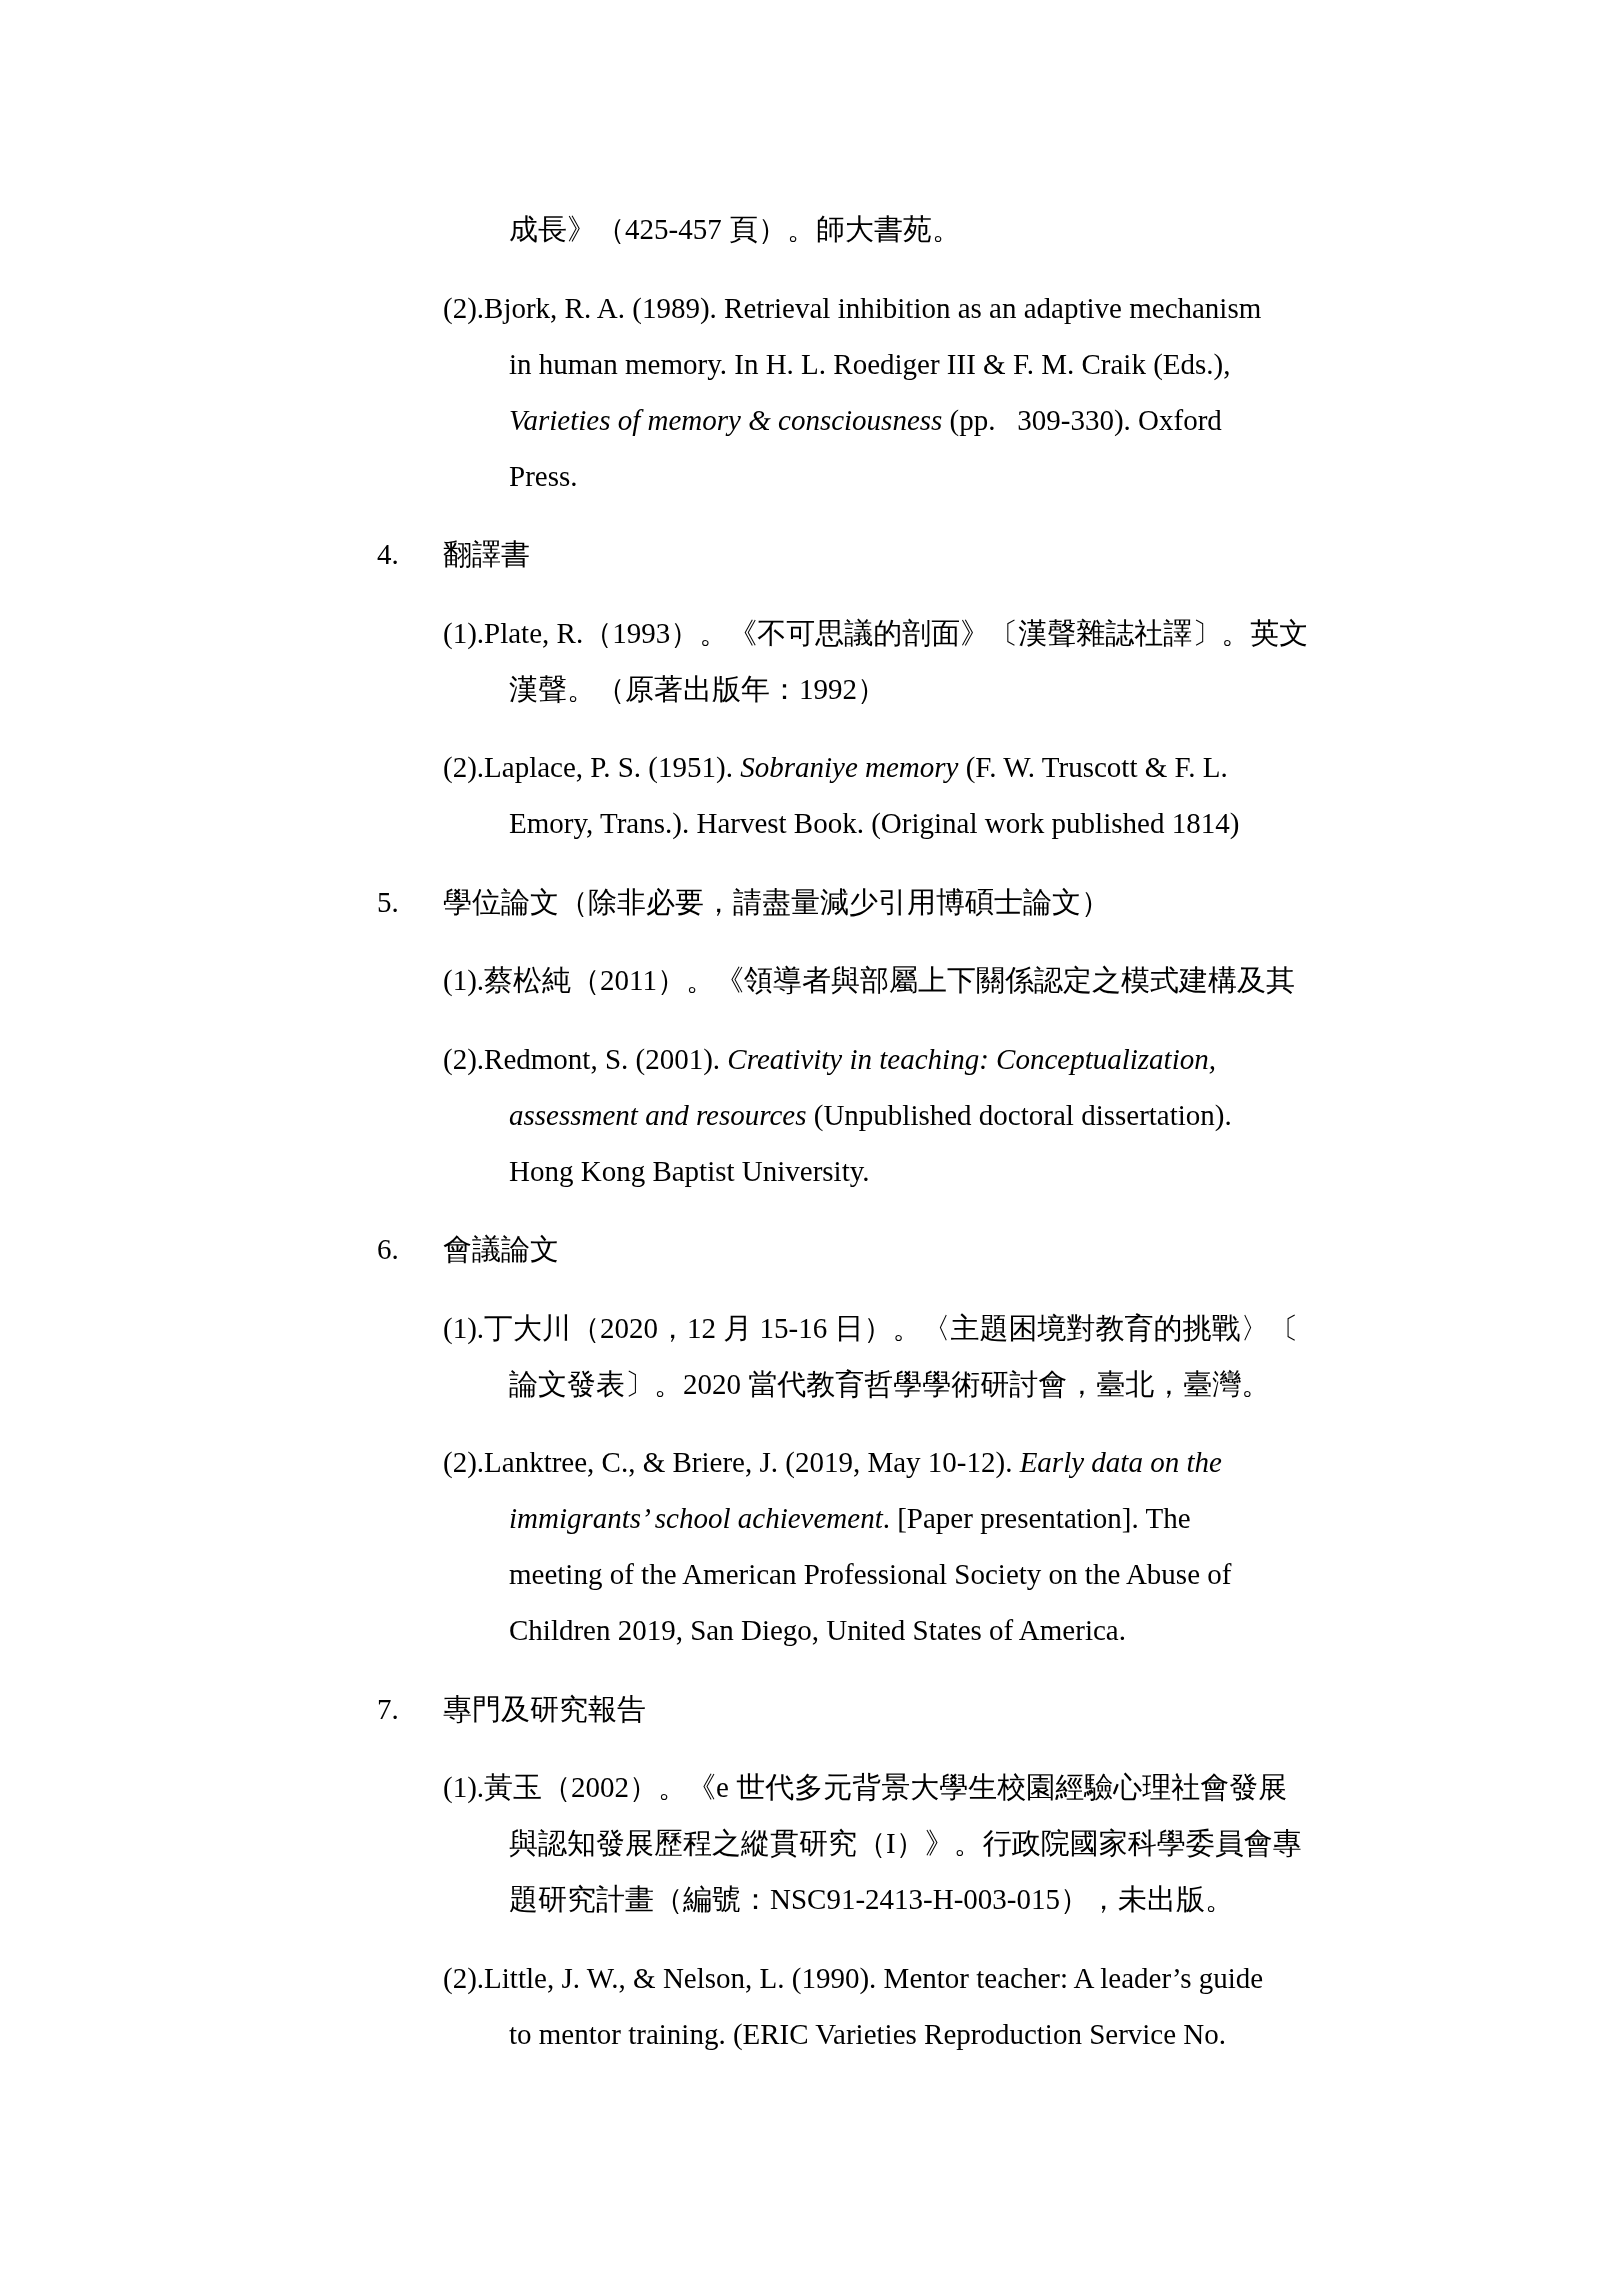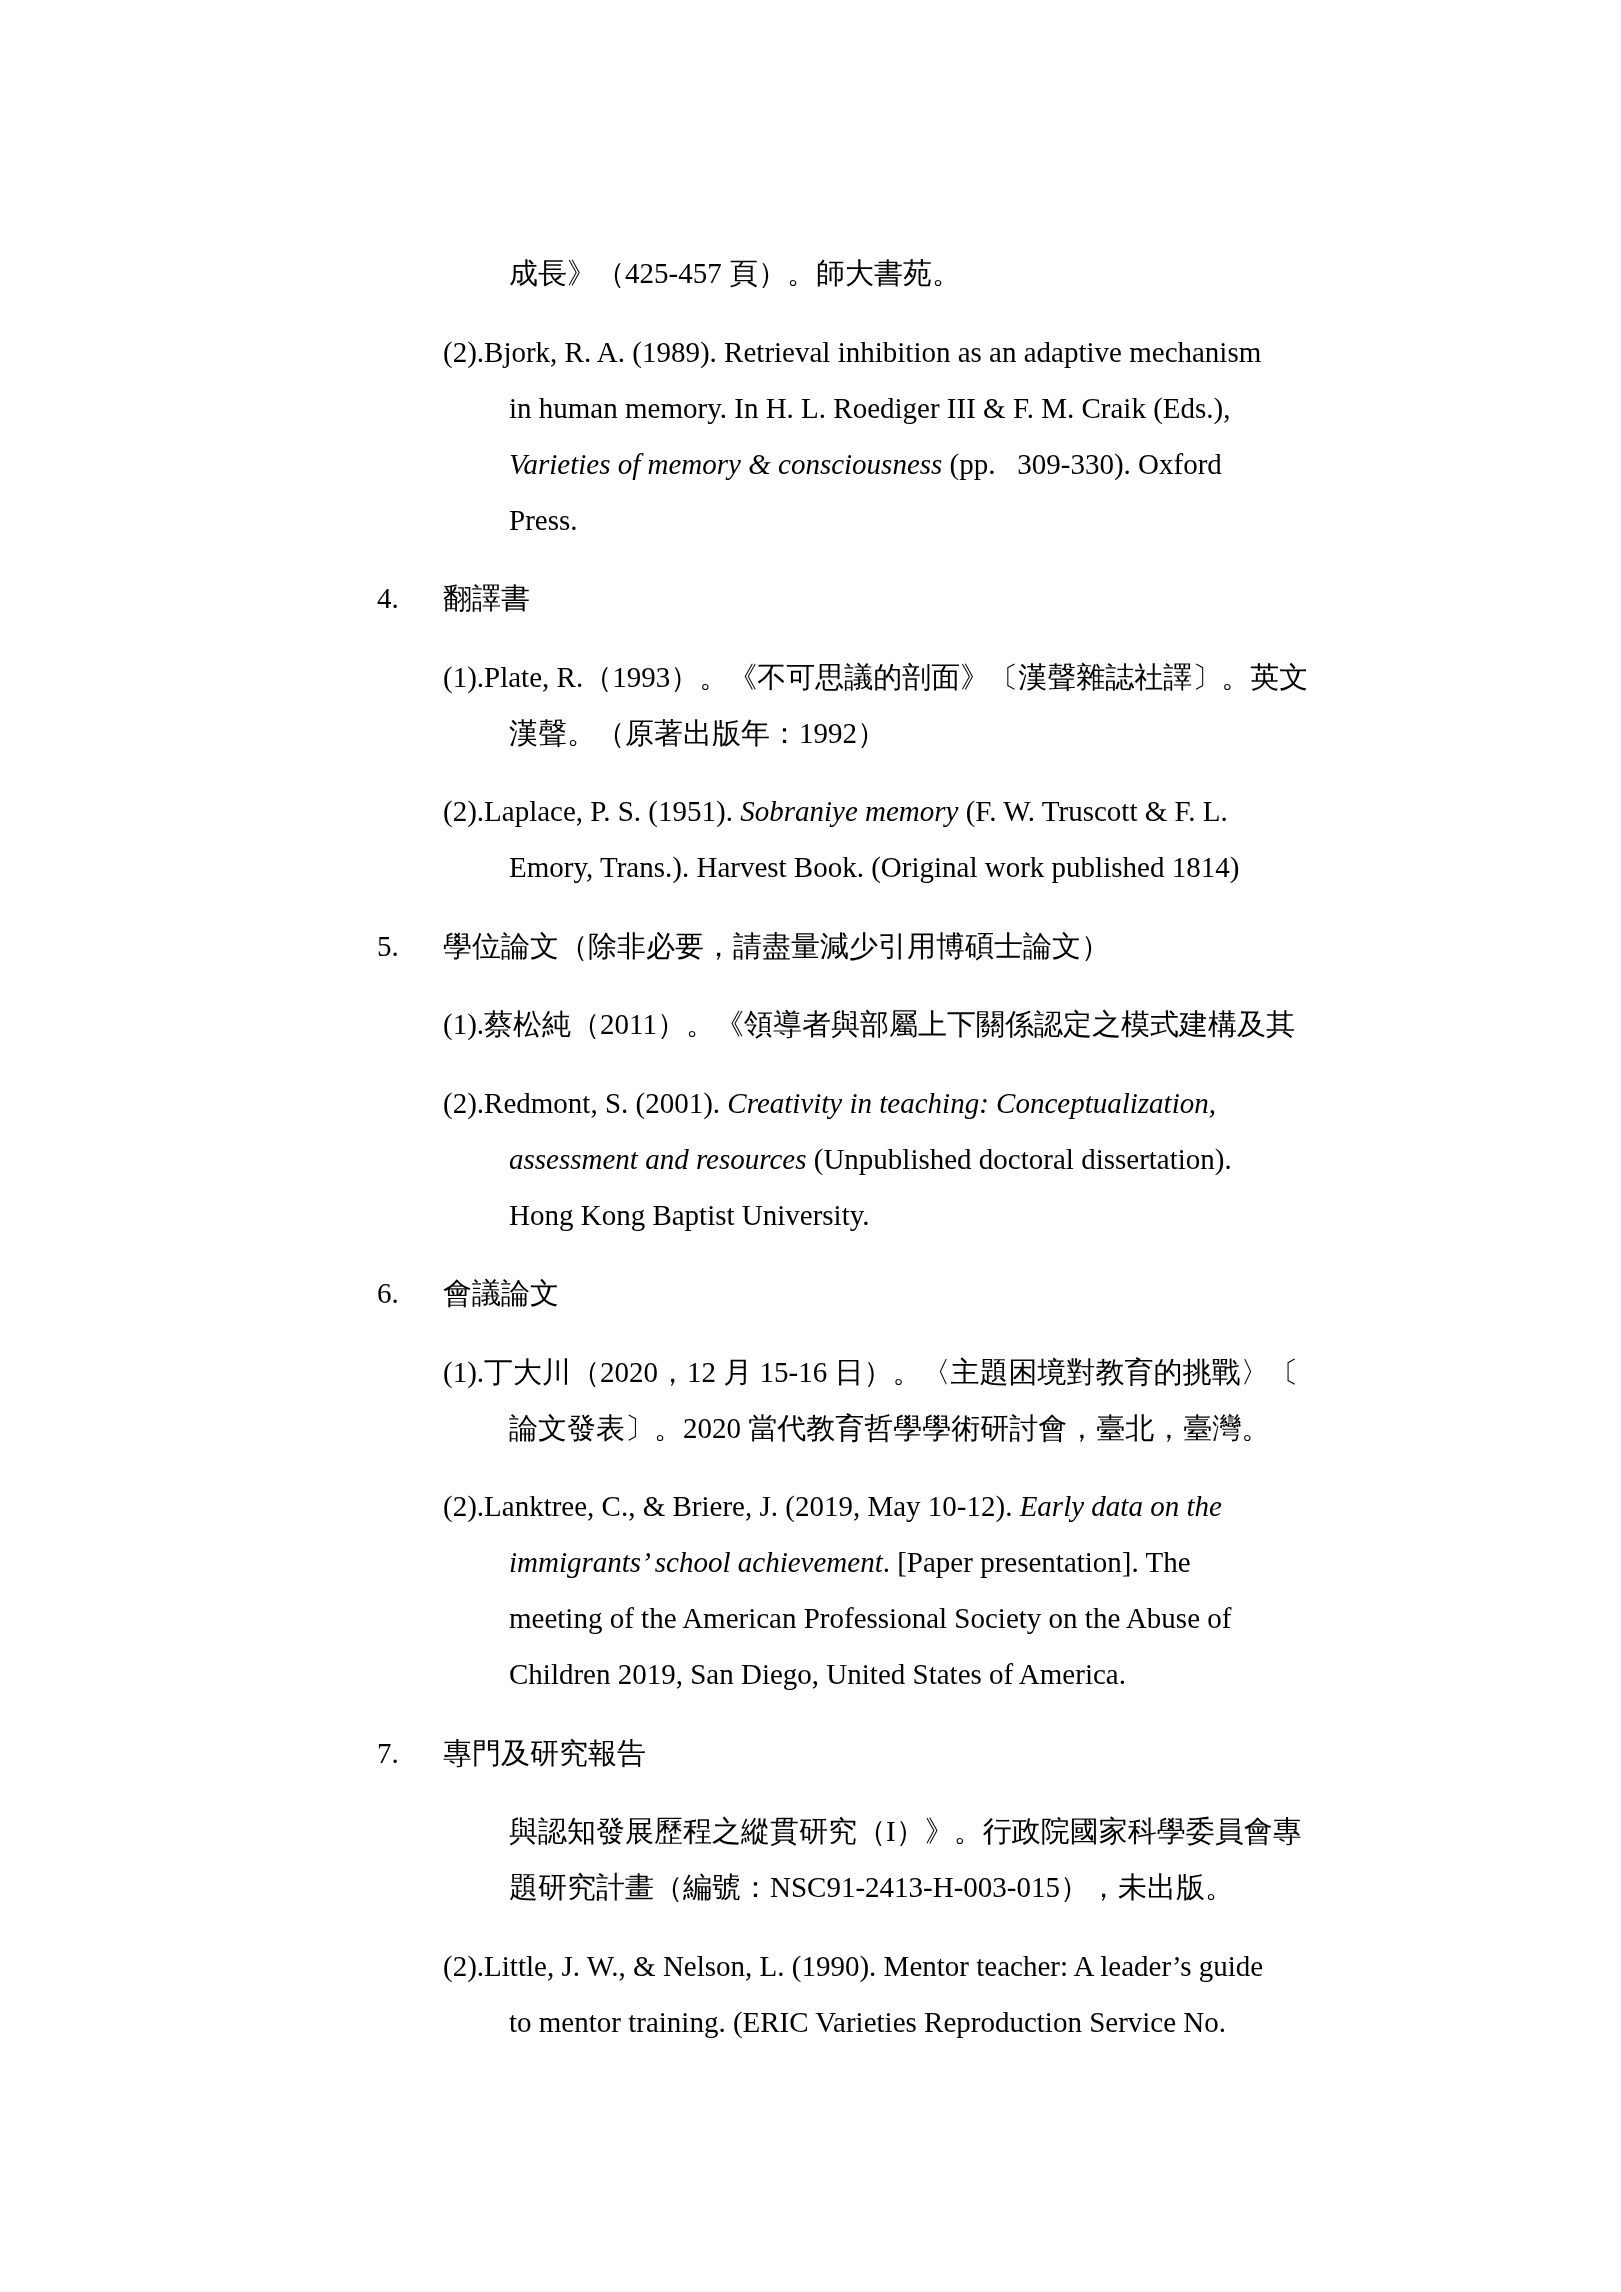--- a/index.html
+++ b/index.html
@@ -12,21 +12,20 @@
     width: 1621px;
     height: 2293px;
     background: #ffffff;
     color: #000000;
     font-family: "Liberation Serif", "DejaVu Serif", serif;
     font-size: 29px;
     overflow: hidden;
   }
   .content {
     padding-top: 201px;
-    margin-top: 44px;
   }
   .block {
     margin: 0 0 22.5px 0;
   }
   .line {
     line-height: 56px;
     white-space: pre-wrap;
   }
   .line-first { margin-left: 443px; }
   .line-cont  { margin-left: 509px; }
@@ -78,20 +77,21 @@
         <div class="line line-cont"><span class="seg">論文發表〕。2020 當代教育哲學學術研討會，臺北，臺灣。</span></div>
       </div>
       <div class="block item">
         <div class="line line-first"><span class="seg">(2).Lanktree, C., &amp; Briere, J. (2019, May 10-12). </span><span class="seg i">Early data on the</span></div>
         <div class="line line-cont"><span class="seg i">immigrants’ school achievement</span><span class="seg">. [Paper presentation]. The</span></div>
         <div class="line line-cont"><span class="seg">meeting of the American Professional Society on the Abuse of</span></div>
         <div class="line line-cont"><span class="seg">Children 2019, San Diego, United States of America.</span></div>
       </div>
       <div class="block heading"><span class="sec-num">7.</span><span class="sec-title">專門及研究報告</span></div>
       <div class="block item">
+        <div class="line line-first"><span class="seg">(1).黃玉（2002）。《e 世代多元背景大學生校園經驗心理社會發展</span></div>
         <div class="line line-cont"><span class="seg">與認知發展歷程之縱貫研究（I）》。行政院國家科學委員會專</span></div>
         <div class="line line-cont"><span class="seg">題研究計畫（編號：NSC91-2413-H-003-015），未出版。</span></div>
       </div>
       <div class="block item">
         <div class="line line-first"><span class="seg">(2).Little, J. W., &amp; Nelson, L. (1990). Mentor teacher: A leader’s guide</span></div>
         <div class="line line-cont"><span class="seg">to mentor training. (ERIC Varieties Reproduction Service No.</span></div>
       </div>
     </div>
 </div>
 

